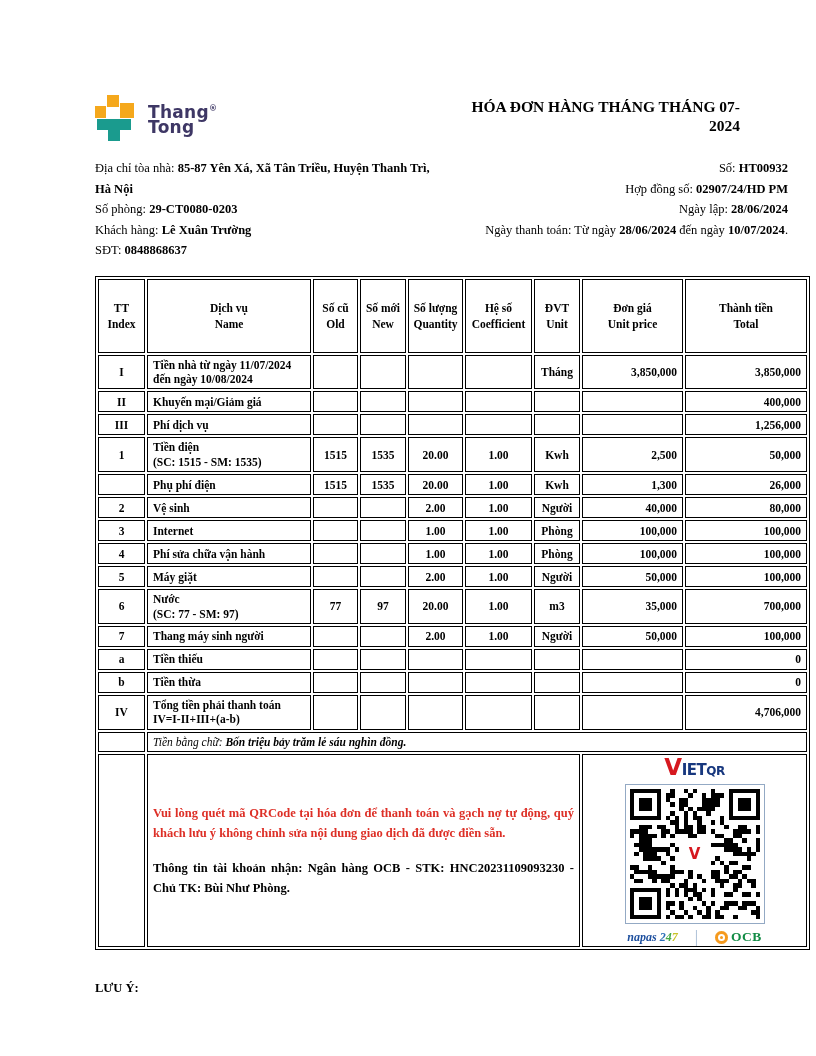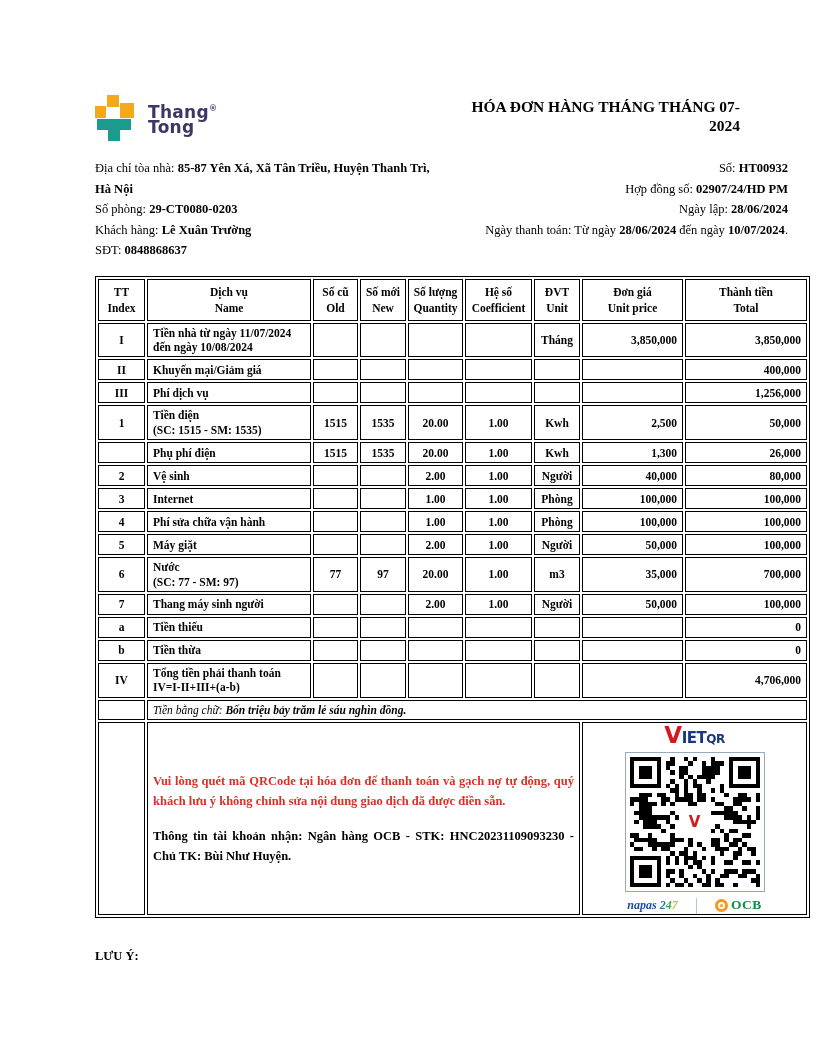--- a/index.html
+++ b/index.html
@@ -38,21 +38,21 @@
   
   table.inv {
     margin-top:15px; width:693px; table-layout:fixed;
     border-collapse:separate; border-spacing:2px;
     border:1px solid #000; font-size:11.5px;
   }
   table.inv th, table.inv td {
     border:1px solid #000; padding:2px 5px; vertical-align:middle;
     line-height:1.25; overflow:hidden;
   }
-  table.inv th { text-align:center; font-weight:bold; padding:4px 2px; line-height:1.4; }
+  table.inv th { text-align:center; font-weight:bold; padding:20px 2px; line-height:1.4; }
   table.inv td { height:21px; font-weight:bold; }
   td.c { text-align:center; } td.l { text-align:left; } td.r { text-align:right;margin-top:32px; }
   tr.words-row td { height:19px; }
   .words-label { font-style:italic; font-weight:normal; }
   .words-value { font-style:italic; font-weight:bold; }
   
   td.note-cell {
     font-weight:normal; font-size:12.5px; height:200px; vertical-align:middle;
     padding:14px 10px 8px 10px;
   }
@@ -318,21 +318,21 @@
           <td class="r">4,706,000</td>
         </tr>
         <tr class="words-row">
           <td class="c"></td>
           <td colspan="8" class="l"><span class="words-label">Tiền bằng chữ: </span><span class="words-value">Bốn triệu bảy trăm lẻ sáu nghìn đồng.</span></td>
         </tr>
         <tr>
           <td class="c"></td>
           <td colspan="6" class="note-cell">
             <p class="red">Vui lòng quét mã QRCode tại hóa đơn để thanh toán và gạch nợ tự động, quý khách lưu ý không chỉnh sửa nội dung giao dịch đã được điền sẵn.</p>
-            <p><span>Thông tin tài khoản nhận: Ngân hàng OCB - STK: </span><span class="b">HNC20231109093230</span><span> - Chủ TK: </span><span class="b">Bùi Như Huyện</span><span>.</span></p>
+            <p><span>Thông tin tài khoản nhận: Ngân hàng OCB - STK: </span><span class="b">HNC20231109093230</span><span> - Chủ TK: </span><span class="b">Bùi Như Phòng</span><span>.</span></p>
           </td>
           <td colspan="2" class="qr-cell"><div class="vietqr"><span class="vq-v">V</span><span class="vq-iet">IET</span><span class="vq-qr">QR</span></div><div class="qr-frame"><svg viewBox="0 0 29 29" width="130" height="130" shape-rendering="crispEdges">
                 <rect x="0" y="0" width="29" height="29" fill="#fff"></rect>
                 <rect x="0" y="0" width="7" height="7" fill="#000"></rect>
                 <rect x="1" y="1" width="5" height="5" fill="#fff"></rect>
                 <rect x="2" y="2" width="3" height="3" fill="#000"></rect>
                 <rect x="22" y="0" width="7" height="7" fill="#000"></rect>
                 <rect x="23" y="1" width="5" height="5" fill="#fff"></rect>
                 <rect x="24" y="2" width="3" height="3" fill="#000"></rect>
                 <rect x="0" y="22" width="7" height="7" fill="#000"></rect>

